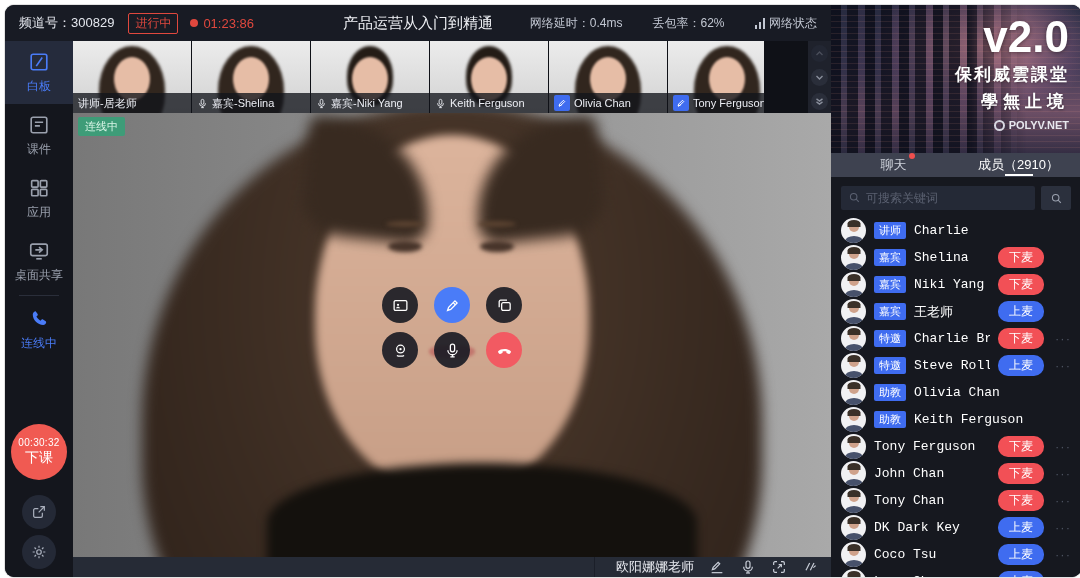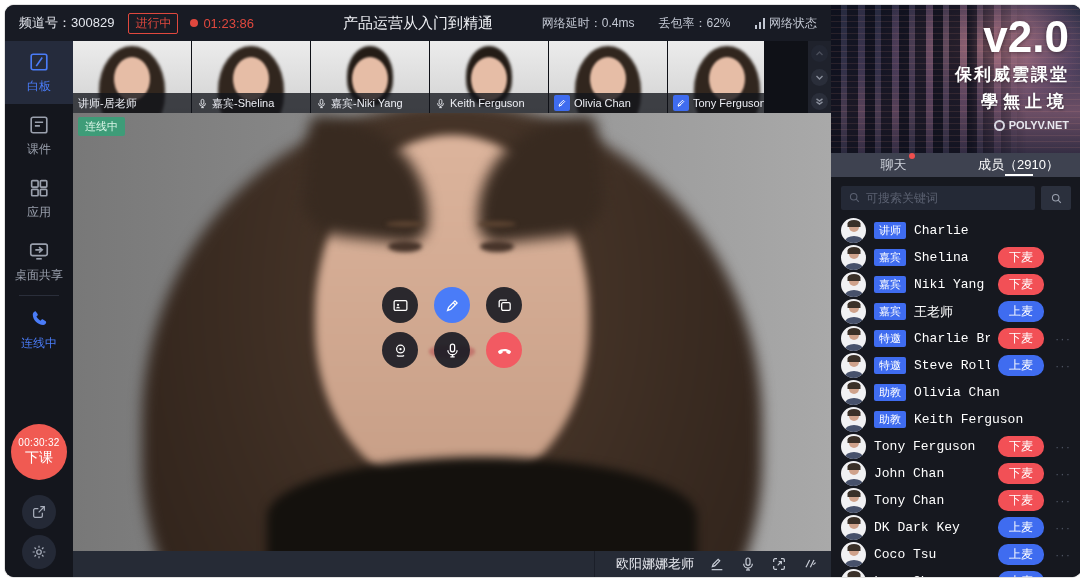--- a/index.html
+++ b/index.html
@@ -6,21 +6,21 @@
   body { background:#ffffff; font-family:"Liberation Sans","DejaVu Sans",sans-serif; width:1080px; height:578px; overflow:hidden; }
   .app { position:relative; width:1076px; height:572px; margin:5px; border-radius:9px; overflow:hidden; background:#14161d; display:flex; box-shadow:0 0 0 1px #e2e2e2; }
   .main-col { width:826px; display:flex; flex-direction:column; }
   
   .topbar { height:36px; background:#181b24; display:flex; align-items:center; padding:0 14px; position:relative; flex:none; }
   .tb-channel { color:#e4e7ee; font-size:13px; }
   .tb-live { margin-left:14px; border:1px solid #e0483e; color:#e0483e; font-size:12px; padding:1px 6px; border-radius:2px; }
   .tb-timer { margin-left:12px; display:flex; align-items:center; gap:5px; color:#e0483e; font-size:13px; }
   .rec-dot { width:8px; height:8px; border-radius:50%; background:#e0483e; }
   .tb-title { position:absolute; left:50%; transform:translateX(-50%); color:#f0f2f6; font-size:15px; font-weight:500; white-space:nowrap; }
-  .tb-net { margin-left:auto; display:flex; align-items:center; gap:24px; color:#c2c7d2; font-size:12px; }
+  .tb-net { margin-left:auto; display:flex; align-items:center; gap:30px; color:#c2c7d2; font-size:12px; }
   .net-status { display:flex; align-items:center; gap:4px; }
   .bars { display:flex; align-items:flex-end; gap:1.5px; height:11px; }
   .bars i { width:2.5px; background:#c2c7d2; display:block; }
   .bars i:nth-child(1){height:4px}.bars i:nth-child(2){height:7px}.bars i:nth-child(3){height:11px}
   
   .body-row { flex:1; display:flex; min-height:0; }
   
   .sidebar { width:68px; background:#14161d; display:flex; flex-direction:column; flex:none; }
   .sb-item { height:63px; display:flex; flex-direction:column; align-items:center; justify-content:center; gap:5px; color:#9aa0ad; font-size:12px; cursor:pointer; flex:none; }
   .sb-item svg { width:22px; height:22px; }
@@ -64,21 +64,21 @@
   .p-eye.l { left:calc(50% - 64px); } .p-eye.r { left:calc(50% + 28px); }
   .p-lips { position:absolute; left:50%; top:232px; transform:translateX(-50%); width:46px; height:14px; border-radius:50% 50% 60% 60%; background:#c2766d; filter:blur(1.5px); }
   .p-shirt { position:absolute; bottom:-26px; left:54%; transform:translateX(-50%); width:430px; height:120px; border-radius:50% 50% 0 0; background:#14110d; filter:blur(5px); }
   .stage-badge { position:absolute; top:4px; left:5px; background:#3e9c78; color:#d9f5e7; font-size:11px; padding:2px 7px; border-radius:2px; }
   .controls { position:absolute; left:50%; top:174px; transform:translateX(-50%); display:grid; grid-template-columns:repeat(3,36px); gap:9px 16px; }
   .ctl { width:36px; height:36px; border-radius:50%; background:rgba(23,26,34,.9); border:none; display:flex; align-items:center; justify-content:center; color:#fff; cursor:pointer; }
   .ctl svg { width:17px; height:17px; }
   .ctl.blue { background:#4a7cf8; }
   .ctl.red { background:#f25a62; }
   
-  .bottombar { height:26px; background:#262b36; display:flex; align-items:center; justify-content:flex-end; gap:15px; padding:0 13px; flex:none; }
+  .bottombar { height:20px; background:#262b36; display:flex; align-items:center; justify-content:flex-end; gap:15px; padding:0 13px; flex:none; }
   .bb-div { width:1px; height:26px; background:#1b1f29; margin-right:6px; }
   .bb-name { color:#e8eaf0; font-size:13px; }
   .bb-icon { background:none; border:none; color:#c9ced8; display:flex; align-items:center; cursor:pointer; padding:0; }
   .bb-icon svg { width:16px; height:16px; }
   
   .right { flex:1; display:flex; flex-direction:column; background:#16181f; min-width:0;justify-content:space-between; }
   .banner { height:148px; position:relative; overflow:hidden; flex:none;
     background: radial-gradient(ellipse 150px 95px at 60% 28%, rgba(242,154,163,.8), rgba(140,92,128,.3) 60%, transparent 75%),
                 linear-gradient(180deg,#2c2f45 0%,#453c58 45%,#6d4f66 72%,#352e44 100%); cursor:pointer; }
   .b-city { position:absolute; inset:0;

